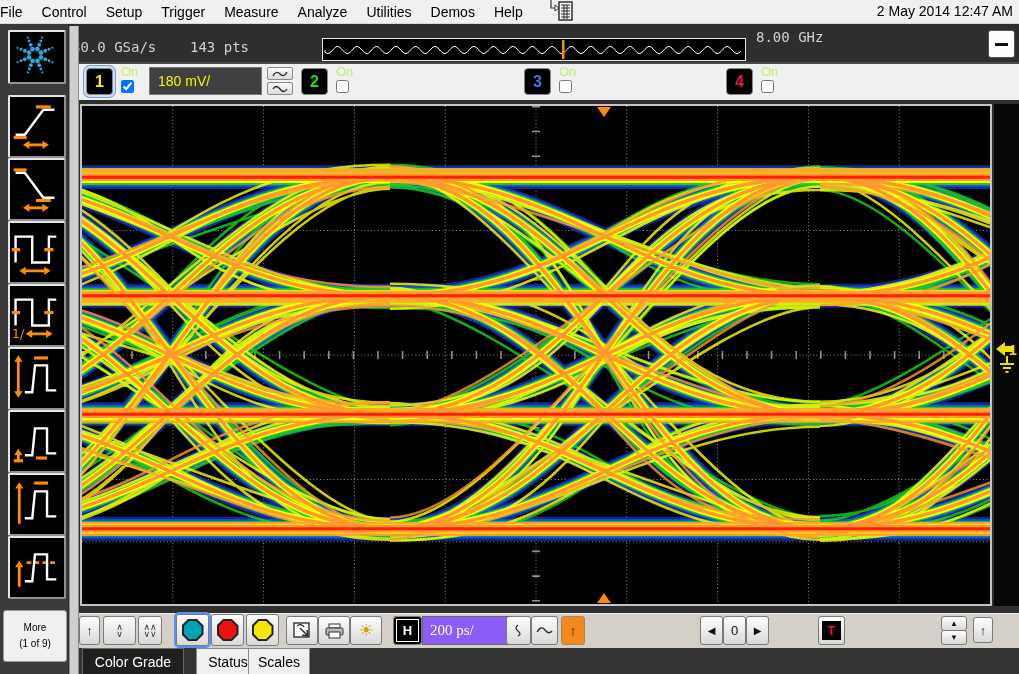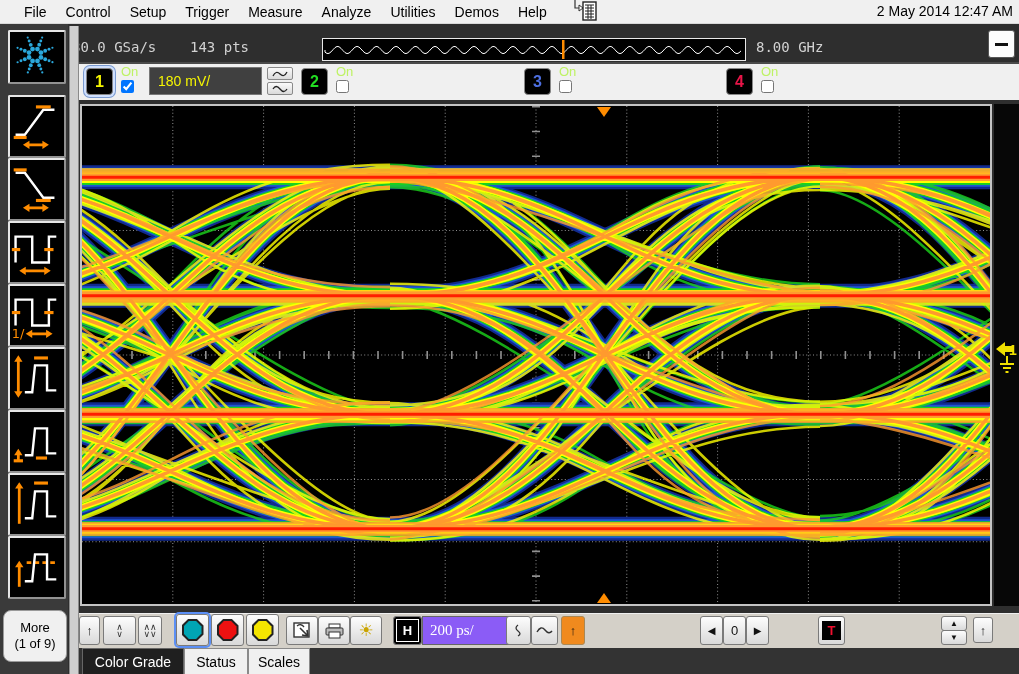--- a/index.html
+++ b/index.html
@@ -2,21 +2,21 @@
 <html><head>
 <meta charset="utf-8">
 <style>
   html,body{margin:0;padding:0;background:#222;}
   #screen{position:relative;width:1019px;height:674px;background:#2e2e2e;overflow:hidden;
           font-family:"Liberation Sans",sans-serif;-webkit-user-select:none;user-select:none;}
   .abs{position:absolute;box-sizing:border-box;}
 
   
   #menubar{left:0;top:0;width:1019px;height:24px;background:#f0f0f0;display:flex;align-items:center;
-           padding-left:24px;gap:19px;font-size:14px;color:#000;border-bottom:1px solid #d8d8d8;}
+           padding-left:0;gap:19px;font-size:14px;color:#000;border-bottom:1px solid #d8d8d8;}
   .menu-item{cursor:default;}
   #menu-date{position:absolute;right:6px;top:3px;font-size:14px;color:#000;}
 
   
   .mono{font-family:"DejaVu Sans Mono",monospace;}
   .statustxt{color:#d2d2d2;font-size:14px;}
   #preview{left:322px;top:38px;width:424px;height:23px;background:#000;border:1px solid #e8e8e8;}
   #minimize-btn{left:988px;top:30px;width:27px;height:28px;background:#fdfdfd;border:1px solid #555;
                 border-radius:3px;display:flex;align-items:center;justify-content:center;}
   #minimize-btn .bar{width:13px;height:3px;background:#111;}
@@ -30,22 +30,22 @@
   .chk{width:13px;height:13px;margin:0;}
   .ch-field{background:#404040;border:1px solid #777;display:flex;align-items:center;padding-left:8px;
             font-size:14px;}
   .mini-btn{background:linear-gradient(#fbfbfb,#dadada);border:1px solid #8a8a8a;border-radius:2px;
             display:flex;align-items:center;justify-content:center;}
 
   
   #sidebar{left:0;top:24px;width:68px;height:650px;background:#3a3a3a;}
   .side-btn{position:absolute;left:8px;width:54px;background:#000;border:2px outset #e6e6e6;border-radius:2px;}
   #more-btn{position:absolute;left:3px;top:586px;width:62px;height:50px;background:#f0f0f0;
-            border:1px solid #9a9a9a;border-radius:8px;display:flex;flex-direction:column;
-            align-items:center;justify-content:center;font-size:13px;color:#000;line-height:16px;}
+            border:1px solid #9a9a9a;border-radius:3px;display:flex;flex-direction:column;
+            align-items:center;justify-content:center;font-size:10px;color:#000;line-height:16px;}
   #divider{left:69px;top:26px;width:10px;height:648px;background:#cfcfcf;border-left:1px solid #8a8a8a;border-right:1px solid #8a8a8a;}
 
   
   #plot-wrap{left:80px;top:104px;width:912px;height:502px;border:2px solid #c4c4c4;background:#000;}
   #plot-wrap svg{display:block;width:100%;height:100%;}
   #right-strip{left:994px;top:104px;width:25px;height:502px;background:#070707;}
 
   
   #toolbar{left:79px;top:613px;width:940px;height:35px;background:#d4d0c8;border-top:1px solid #efefef;}
   .tb-btn{position:absolute;top:616px;height:27px;background:linear-gradient(#fdfdfd,#d9d9d9);
@@ -91,21 +91,21 @@
   <div id="menu-date">2 May 2014 12:47 AM</div>
 
   <span class="abs statustxt mono" style="left:72px;top:39px;">80.0 GSa/s</span>
   <span class="abs statustxt mono" style="left:190px;top:39px;">143 pts</span>
   <div id="preview" class="abs">
     <svg id="preview-svg" width="422" height="21" viewBox="0 0 422 21">
         <path d="M2 11 L2 13.164778343909747 L4 14.459327868957564 L6 14.363246887224676 L8 12.915159417416618 L10 10.697188544792954 L12 8.600946188044391 L14 7.46911008149591 L16 7.756672026464255 L18 9.348033725126712 L20 11.60347665142485 L22 13.61632533011438 L24 14.57742582027024 L26 14.100421085982049 L28 12.377064369644804 L30 10.100135458138361 L32 8.184947072909397 L34 7.401394261672486 L36 8.064460883794563 L38 9.907597855846635 L40 12.189874396299922 L42 13.993828066700841 L44 14.594279554215268 L46 13.749850710251868 L48 11.799997219759904 L50 9.528549309403617 L52 7.848616368740996 L54 7.435522069053656 L56 8.455328014527018 L58 10.498077903679052 L60 12.742597675771247 L62 14.28660290261946 L64 14.509412095674586 L66 13.321457202184511 L68 11.200289462779265 L70 8.99860647657508 L72 7.601472522777785 L74 7.570527657435372 L76 8.918211543801359 L78 11.102762777096828 L80 13.246003947222302 L82 14.486364059040229 L84 14.325225266475284 L86 12.827364465287324 L88 10.594913342309104 L90 8.525304796101306 L92 7.450509917718076 L94 7.802590252936444 L96 9.440011470944402 L98 11.704539375832095 L100 13.685846381639289 L102 14.587458123996456 L104 14.046931711773015 L106 12.281555747562479 L108 10.001001521501468 L110 8.12203911126511 L112 7.400000924693767 L114 8.125142285174654 L116 10.005960410718792 L118 12.286376906283488 L120 14.049677061084857 L122 14.587024048789658 L124 13.682407377725657 L126 11.69947790360175 L128 9.435362214000445 L130 7.800222186636234 L132 7.451374991504953 L134 8.529055255138433 L136 10.600041522984043 L138 12.83180886757437 L140 14.327199265446428 L142 14.485074118120282 L144 13.24196861546563 L146 11.09760423536007 L148 8.914003497087716 L150 7.568961717050762 L152 7.603178188021813 L154 9.002898079534056 L156 11.205441803002735 L158 13.325399067643026 L160 14.510558878441998 L162 14.284493602420163 L164 12.738080219519443 L166 10.492968283589041 L168 8.45168026937293 L170 7.434802572039883 L172 7.851114353653632 L174 9.533260600241828 L176 11.805027903886877 L178 13.7531784807103 L180 14.59456666584358 L182 13.990959102225977 L184 12.185002663437373 L186 9.90268176403202 L188 8.061476674514834 L190 7.40154157041181 L192 8.188166682376266 L194 10.105133103286471 L196 12.381831025002068 L198 14.1030405826838 L200 14.576845135254247 L202 13.612777895517949 L204 11.598388516167748 L206 9.34345029120003 L208 7.7544358087396255 L210 7.4701200270247305 L212 8.604796304357691 L214 10.702331106609172 L216 12.919527143571448 L218 14.3650839761676 L220 14.457895821180998 L222 13.160652834631756 L224 10.994839460937769 L226 8.831100595160658 L228 7.539247191751452 L230 7.638597112769428 L232 9.089212244151021 L234 11.307953394783647 L236 13.402898998513727 L238 14.53189260849628 L240 14.241085091178265 L242 12.647379446362788 L244 10.391436453386984 L246 8.380132611510094 L248 7.422000845875849 L250 7.902204781696787 L252 9.627705115407274 L254 11.904860337900812 L256 13.81826675197623 L258 14.598745652382679 L260 13.93254887476041 L262 12.087483807589138 L264 9.80525631588041 L266 8.003309120766094 L268 7.4060149432074365 L270 8.253482710805434 L272 10.205035108261166 L274 12.476158957787709 L276 14.153875140472907 L278 14.563751109376781 L280 13.541019011336639 L282 11.496811444843882 L284 9.252888448796957 L286 7.711294550738657 L288 7.491741898495224 L290 8.68248943357785 L292 10.804863289013971 L294 13.005681013770808 L296 14.400226158917857 L298 14.427899355043806 L300 13.07757613167043 L302 10.892078892331027 L304 8.749965336277882 L306 7.512353164081389 L308 7.676755565417395 L310 9.177083692004869 L312 11.410214005963482 L314 13.47844057774705 L316 14.550347862311169 L318 14.19503511048671 L320 12.555336066530565 L322 10.29040059967773 L324 8.31072013352506 L326 7.412115172573952 L328 7.955819898601933 L330 9.72326804459511 L332 12.00395531489908 L334 13.881058148795184 L336 14.59999167775894 L338 13.871748633443199 L340 11.989078657437032 L342 9.708804578338983 L344 7.947583856307766 L346 7.41341739730238 L348 8.32103713819922 L350 10.305585005968132 L352 12.569283827808803 L354 14.202139304521246 L356 14.547752642728152 L358 13.467189208342411 L360 11.394829474476419 L362 9.16375049427644 L364 7.670833572560257 L366 7.516222984190565 L368 8.762071323255777 L370 10.907554506941157 L372 13.09020026316433 L374 14.43259717297983 L376 14.395109166690707 L378 12.992806213712608 L380 10.789406278930961 L382 8.670663845302368 L384 7.4883015525494825 L386 7.717622447002187 L388 9.266440808269573 L390 11.512140294614259 L392 13.551962239303222 L394 14.565909598939626 L396 14.146381190868059 L398 12.462025094954178 L400 10.189943066217676 L402 8.243499406268235 L404 7.405153608912482 L406 8.011916008295298 L408 9.819871504457222 L410 12.102232072931008 L412 13.941501496467458 L414 14.598303726467407 L416 13.808607930191492 L418 11.889867412725973" stroke="#fff" stroke-width="1" fill="none"></path>
         <rect x="239" y="1" width="2.5" height="19" fill="#ff8c00"></rect>
       </svg>
   </div>
-  <span class="abs statustxt mono" style="left:756px;top:39px;">8.00 GHz</span>
+  <span class="abs statustxt mono" style="left:756px;top:29px;">8.00 GHz</span>
   <div id="minimize-btn" class="abs">
       <span class="bar"></span>
     </div>
 
   <div id="channelrow" class="abs"></div>
 
   <div class="abs ch-btn sel" style="left:86px;top:68px;">
       <span class="ch-num" style="color: rgb(245, 245, 0);">1</span>
     </div>
   <span class="abs on-label" style="left:121px;top:64px;">On</span>
@@ -352,16 +352,16 @@
   <div class="tb-btn" style="left:941px;width:24px;height:13px;">
       <span style="font-size:8px;">▲</span>
     </div>
   <div class="tb-btn" style="left:941px;width:24px;height:13px;top:630px;">
       <span style="font-size:8px;">▼</span>
     </div>
   <div class="tb-btn" style="left:973px;width:18px;height:24px;top:617px;">↑</div>
 
   <div id="tabrow" class="abs"></div>
   <div class="tab active" style="left:82px;width:100px;">Color Grade</div>
-  <div class="tab" style="left:184px;width:62px;">Status</div>
+  <div class="tab" style="left:196px;width:62px;">Status</div>
   <div class="tab" style="left:248px;width:60px;">Scales</div>
 
 </div>
 
 </body></html>

